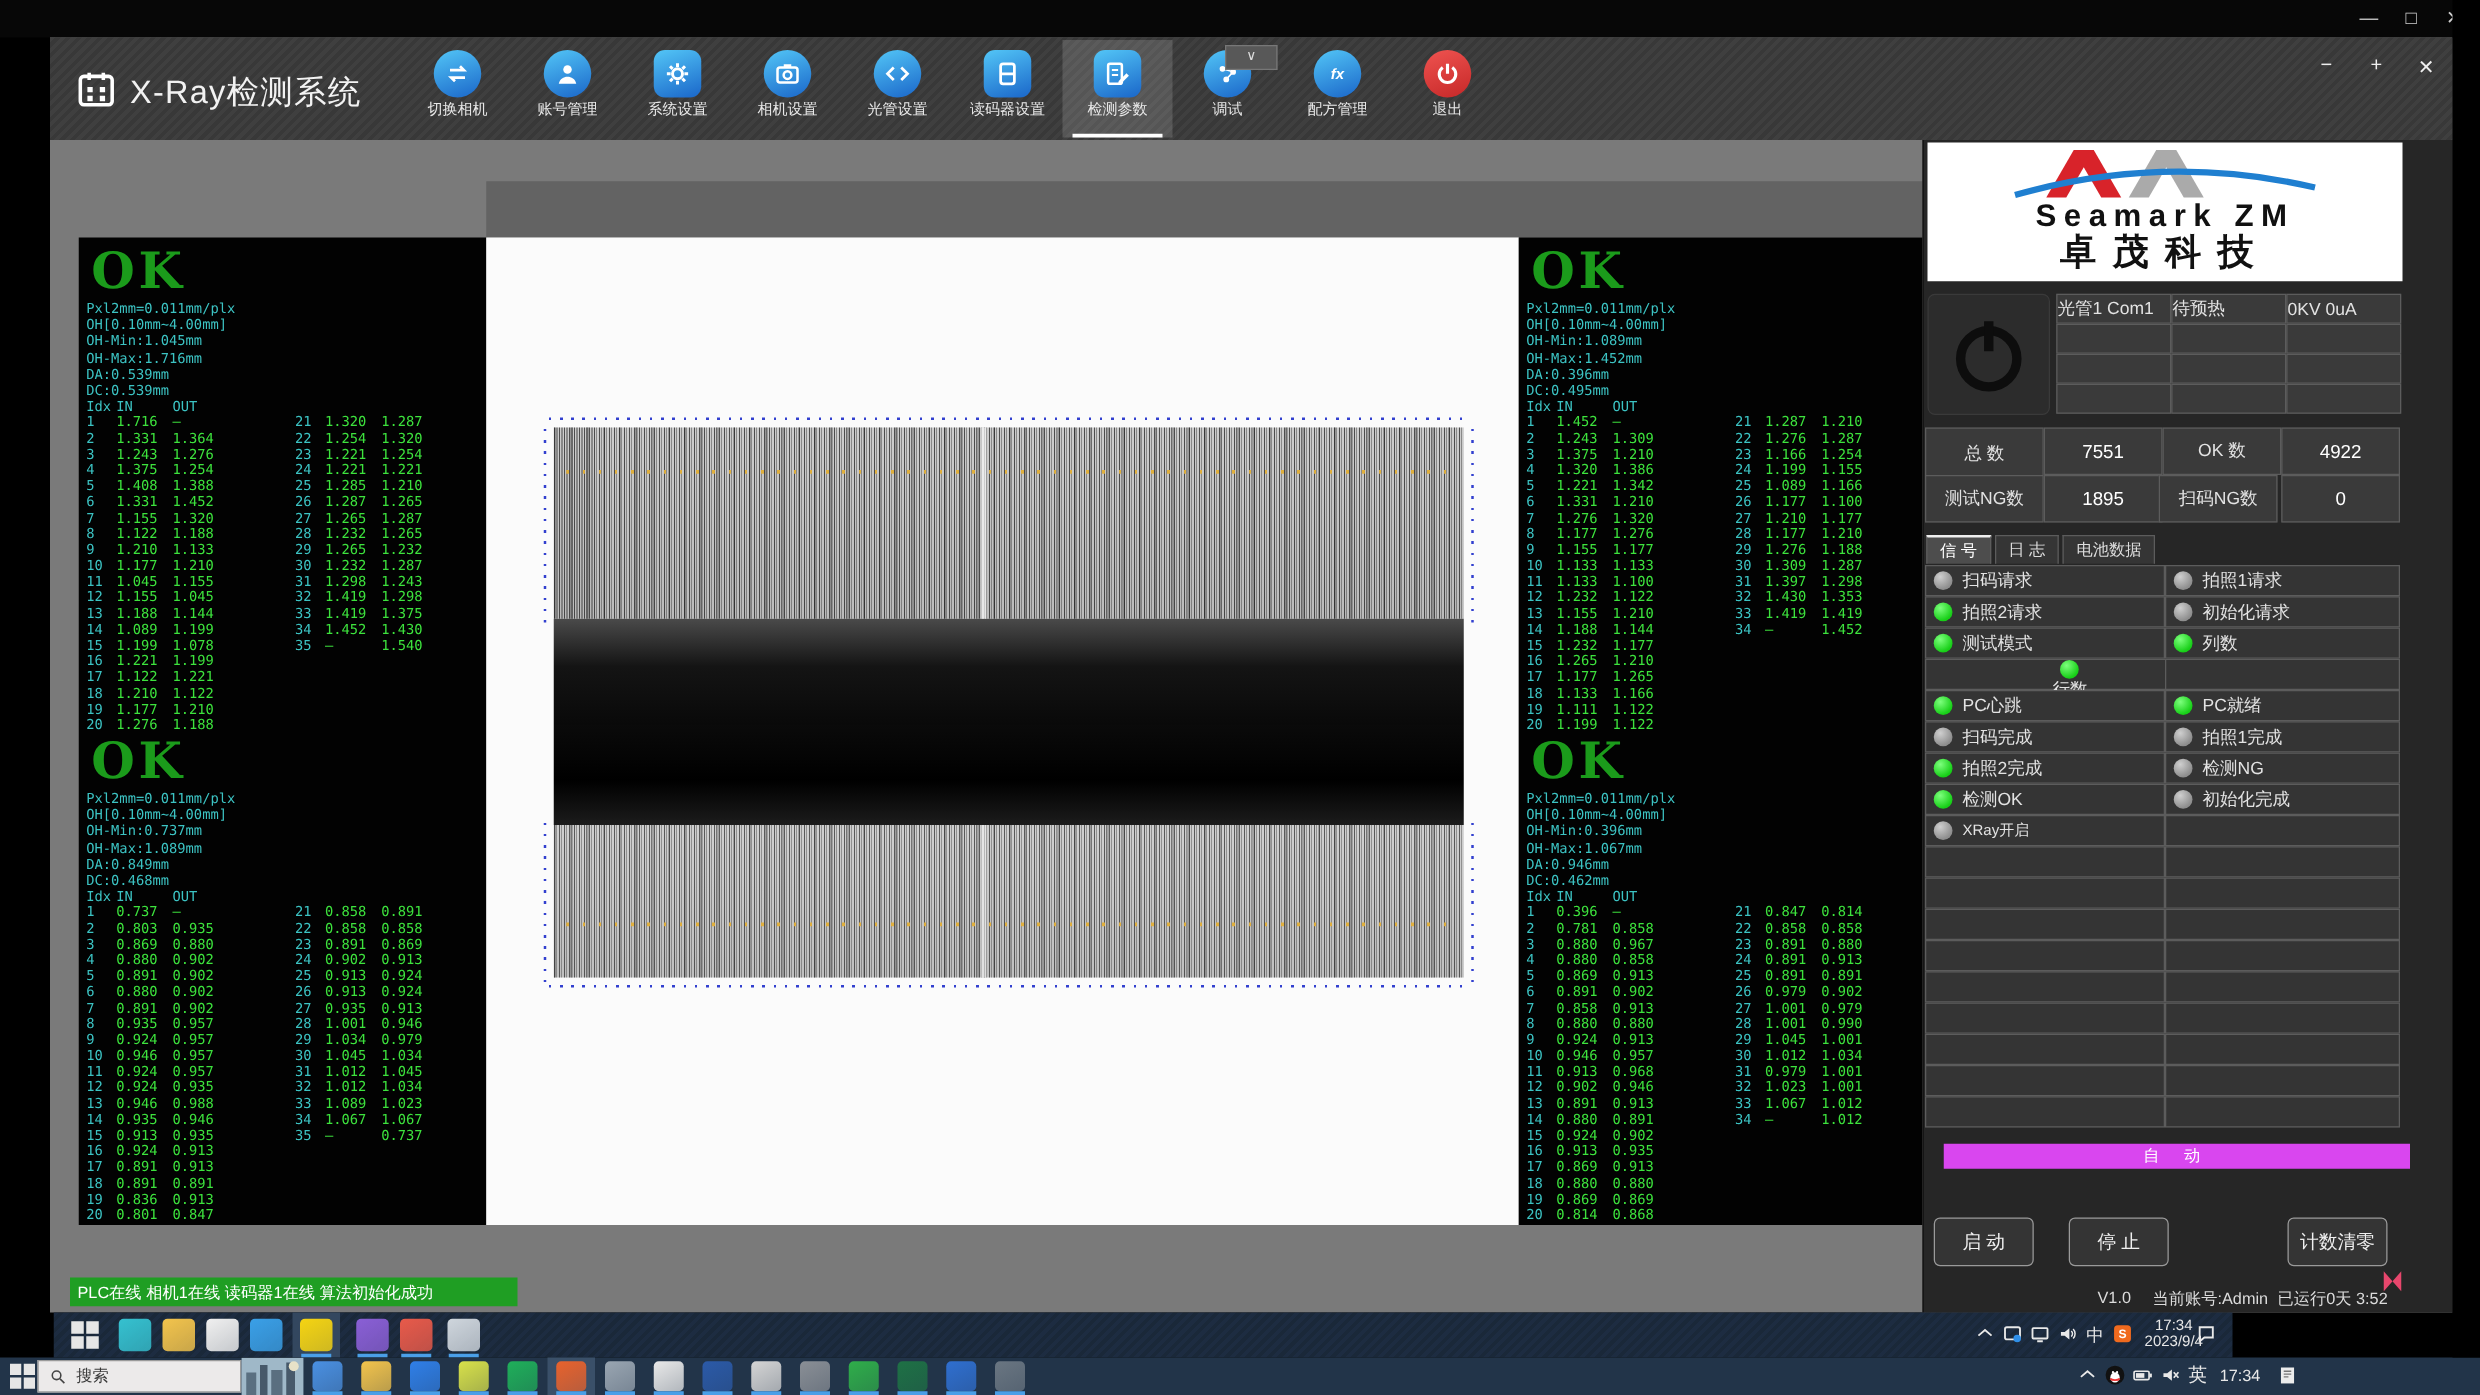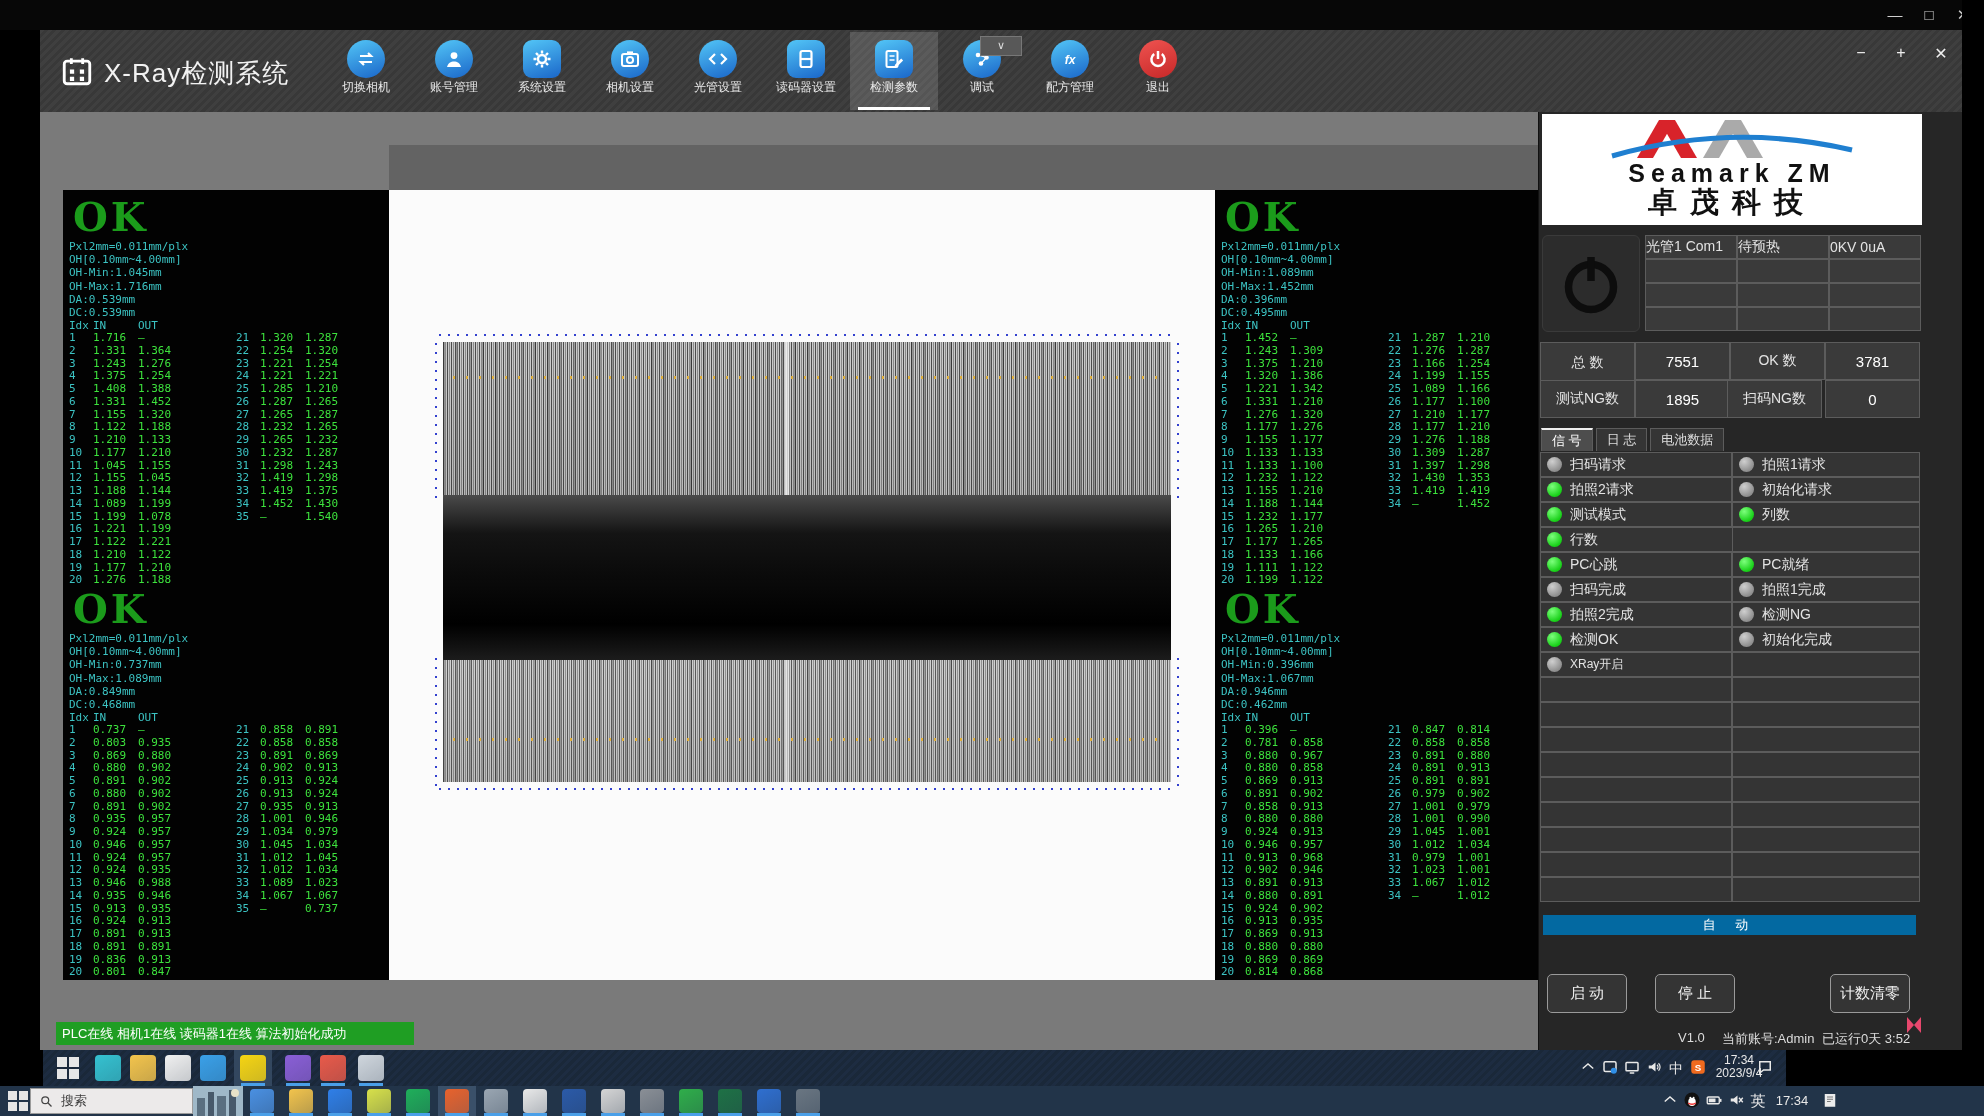--- a/index.html
+++ b/index.html
@@ -72,21 +72,21 @@
     color:#e3e3e3;font-size:14px;display:flex;align-items:center;}
   .cell.ctr{justify-content:center;}
   .cell.lpad{padding-left:0;}
   #tabs{left:2px;top:316px;height:23px;display:flex;gap:3px;}
   .tab{background:#353535;border:1px solid #5c5c5c;border-bottom:none;color:#ddd;font-size:13px;
     padding:0 10px;line-height:21px;cursor:pointer;}
   .tab.active{background:#4d4d4d;border-top:2px solid #eee;color:#fff;}
   .led{width:15px;height:15px;border-radius:50%;margin:0 8px 0 6px;flex:0 0 auto;}
   .led.on{background:radial-gradient(circle at 35% 30%,#7dff7d,#17cf17 70%);}
   .led.off{background:radial-gradient(circle at 35% 30%,#cfcfcf,#8e8e8e 70%);}
-  #autobar{left:4px;top:803px;width:373px;height:20px;background:#0369a1;color:#fff;font-size:13px;
+  #autobar{left:16px;top:803px;width:373px;height:20px;background:#d946ef;color:#fff;font-size:13px;
     text-align:center;line-height:20px;letter-spacing:8px;}
   .sbtn{position:absolute;top:862px;height:39px;background:#343434;border:1px solid #9a9a9a;border-radius:5px;
     color:#f0f0f0;font-size:15px;cursor:pointer;font-family:"Liberation Sans",sans-serif;}
   #verline{left:0;top:918px;width:410px;height:16px;color:#dcdcdc;font-size:13px;}
   #verline span{position:absolute;white-space:nowrap;}
   
   #statusbar{left:16px;top:992px;width:352px;height:23px;background:#1f9e23;color:#fff;
     font-size:13px;line-height:23px;padding-left:6px;white-space:nowrap;overflow:hidden;}
   
   #taskbar1{left:43px;top:1050px;width:1743px;height:36px;
@@ -487,21 +487,21 @@
         <div class="cell lpad abs" style="left: 198px; top: 171px; width: 92px; height: 24px; font-size: 14px;"></div>
         <div class="cell lpad abs" style="left: 290px; top: 171px; width: 92px; height: 24px; font-size: 14px;"></div>
         <div class="cell lpad abs" style="left: 106px; top: 195px; width: 92px; height: 24px; font-size: 14px;"></div>
         <div class="cell lpad abs" style="left: 198px; top: 195px; width: 92px; height: 24px; font-size: 14px;"></div>
         <div class="cell lpad abs" style="left: 290px; top: 195px; width: 92px; height: 24px; font-size: 14px;"></div>
       </div>
     <div id="counter-grid">
         <div class="cell ctr abs" style="left: 1px; top: 230px; width: 95px; height: 42px;">总 数</div>
         <div class="cell ctr abs" style="left: 96px; top: 230px; width: 95px; height: 38px; color: rgb(255, 255, 255); font-size: 15px;">7551</div>
         <div class="cell ctr abs" style="left: 191px; top: 230px; width: 95px; height: 38px;">OK 数</div>
-        <div class="cell ctr abs" style="left: 286px; top: 230px; width: 95px; height: 38px; color: rgb(255, 255, 255); font-size: 15px;">3781</div>
+        <div class="cell ctr abs" style="left: 286px; top: 230px; width: 95px; height: 38px; color: rgb(255, 255, 255); font-size: 15px;">4922</div>
         <div class="cell ctr abs" style="left: 1px; top: 268px; width: 95px; height: 38px;">测试NG数</div>
         <div class="cell ctr abs" style="left: 96px; top: 268px; width: 95px; height: 38px; color: rgb(255, 255, 255); font-size: 15px;">1895</div>
         <div class="cell ctr abs" style="left: 188px; top: 268px; width: 95px; height: 38px;">扫码NG数</div>
         <div class="cell ctr abs" style="left: 286px; top: 268px; width: 95px; height: 38px; color: rgb(255, 255, 255); font-size: 15px;">0</div>
       </div>
     <div class="abs" id="tabs">
         <div class="tab active">信 号</div>
         <div class="tab">日 志</div>
         <div class="tab">电池数据</div>
       </div>
@@ -523,21 +523,21 @@
           <span style="font-size: 14px;">初始化请求</span>
         </div>
         <div class="cell abs" style="left: 1px; top: 390px; width: 192px; height: 25px; background: rgb(52, 52, 52);">
           <div class="led on"></div>
           <span style="font-size: 14px;">测试模式</span>
         </div>
         <div class="cell abs" style="left: 193px; top: 390px; width: 188px; height: 25px; background: rgb(52, 52, 52);">
           <div class="led on"></div>
           <span style="font-size: 14px;">列数</span>
         </div>
-        <div class="cell abs" style="left: 1px; top: 415px; width: 232px; height: 25px; background: rgb(52, 52, 52);">
+        <div class="cell abs" style="left: 1px; top: 415px; width: 232px; height: 25px; background: rgb(52, 52, 52); flex-direction: column;">
           <div class="led on"></div>
           <span style="font-size: 14px;">行数</span>
         </div>
         <div class="cell abs" style="left: 193px; top: 415px; width: 188px; height: 25px; background: rgb(52, 52, 52);"></div>
         <div class="cell abs" style="left: 1px; top: 440px; width: 192px; height: 25px; background: rgb(52, 52, 52);">
           <div class="led on"></div>
           <span style="font-size: 14px;">PC心跳</span>
         </div>
         <div class="cell abs" style="left: 193px; top: 440px; width: 188px; height: 25px; background: rgb(52, 52, 52);">
           <div class="led on"></div>

